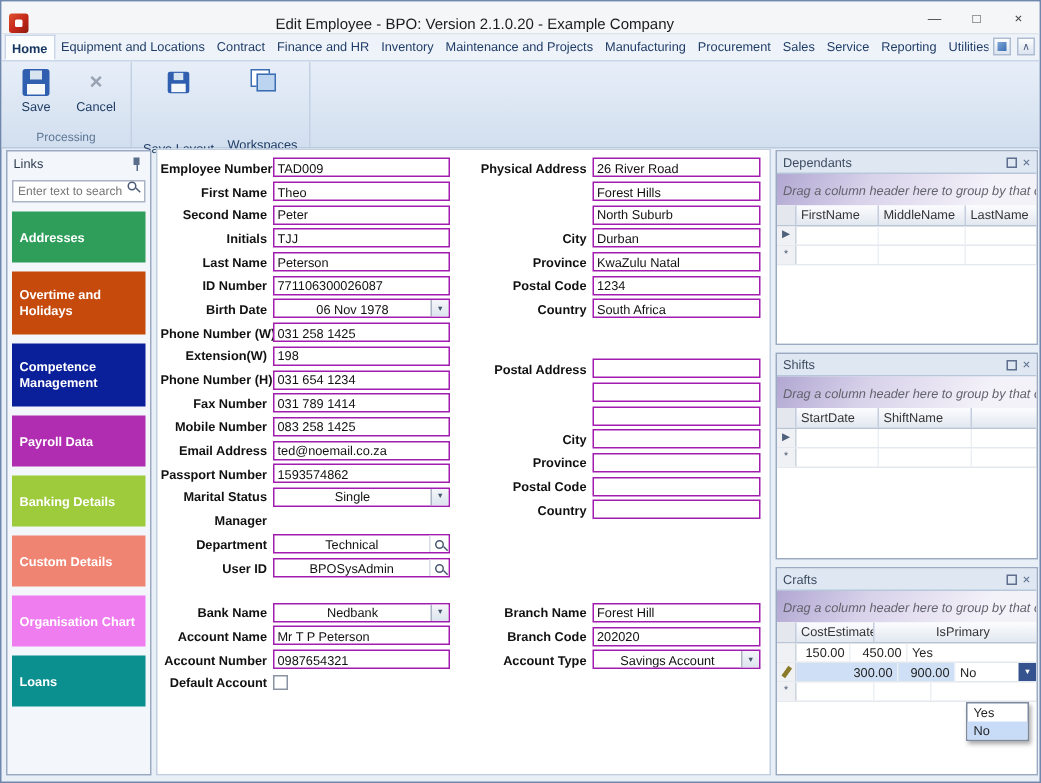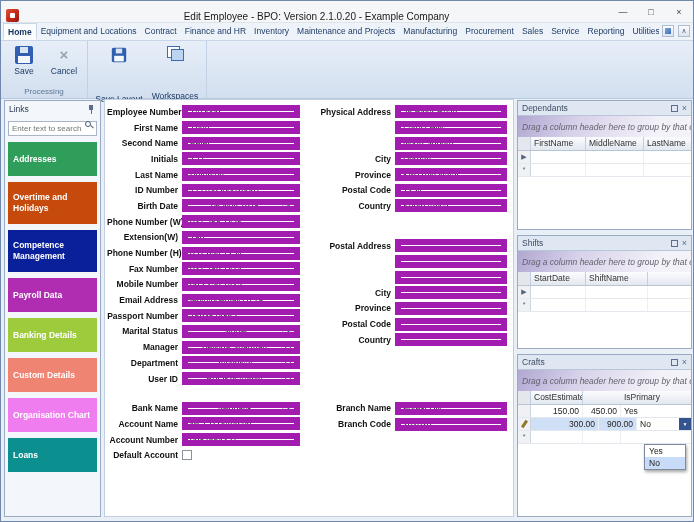--- a/index.html
+++ b/index.html
@@ -57,21 +57,21 @@
   .link-item { margin:0 3px; color:#fff; font-weight:bold; font-size:8.5px; line-height:11px; padding:3px 5px; display:flex; align-items:center; height:34px; }
   .link-item:nth-child(2), .link-item:nth-child(3) { height:42px; }
 
   
   .form-area { position:absolute; left:103px; top:98px; width:410px; bottom:4px; background:#fff; border:1px solid #c2cfe0; }
   .col-left  { position:absolute; left:2px;   top:4px; width:198px; }
   .col-right { position:absolute; left:202px; top:4px; width:206px; }
   .frow { height:15.7px; display:flex; align-items:center; }
   .flabel { width:75px; flex:none; text-align:right; font-weight:bold; font-size:8.5px; color:#111; padding-right:4px; white-space:nowrap; }
   .col-right .flabel { width:88px; }
-  .finput { flex:none; width:118px; height:13px; border:6px solid #a21caf; font-size:8.5px; padding:0 2px; font-family:inherit; background:#fff; color:#111; }
+  .finput { flex:none; width:118px; height:13px; border:1px solid #a21caf; font-size:8.5px; padding:0 2px; font-family:inherit; background:#fff; color:#111; }
   .col-right .finput { width:112px; }
   div.finput { display:flex; align-items:center; padding:0; overflow:hidden;text-align:center; }
   .combo-text { flex:1; padding:0 2px; font-size:8.5px; white-space:nowrap; overflow:hidden; }
   .combo-btn { flex:none; width:12px; align-self:stretch; background:linear-gradient(#f4f6f9,#dde4ee); border-left:1px solid #aab4c2; color:#44556f; font-size:5px; display:flex; align-items:center; justify-content:center; }
   .lookup-btn { flex:none; width:13px; align-self:stretch; display:flex; align-items:center; justify-content:center; border-left:1px solid #d7dde6; background:#fff; }
   .checkbox { width:10px; height:10px; border:1px solid #8a93a2; background:#fff; flex:none; }
   .sp14 { height:14px; } .sp24 { height:24px; } .sp53 { height:53px; }
 
   
   .dock-stack { position:absolute; left:516px; top:99px; width:175px; bottom:4px; display:flex; flex-direction:column; gap:5px; }
@@ -255,26 +255,20 @@
         </div>
       <div class="frow">
           <label class="flabel">Marital Status</label>
         <div class="finput">
             <span class="combo-text">Single</span>
             <span class="combo-btn">▼</span>
           </div>
         </div>
       <div class="frow">
           <label class="flabel">Manager</label>
-        <div class="finput">
-            <span class="combo-text">Belinda Sharman</span>
-            <span class="lookup-btn">
-              <span class="mag"></span>
-            </span>
-          </div>
         </div>
       <div class="frow">
           <label class="flabel">Department</label>
         <div class="finput">
             <span class="combo-text">Technical</span>
             <span class="lookup-btn">
               <span class="mag"></span>
             </span>
           </div>
         </div>
@@ -368,20 +362,27 @@
           <input class="finput" value="" style="">
         </div>
       <div class="sp53"></div>
       <div class="frow">
           <label class="flabel">Branch Name</label>
           <input class="finput" value="Forest Hill" style="">
         </div>
       <div class="frow">
           <label class="flabel">Branch Code</label>
           <input class="finput" value="202020" style="">
+        </div>
+      <div class="frow">
+          <label class="flabel">Account Type</label>
+        <div class="finput">
+            <span class="combo-text">Savings Account</span>
+            <span class="combo-btn">▼</span>
+          </div>
         </div>
     </div>
   </div>
 
   <div class="dock-stack">
 
     <div class="dock-panel" style="height:130px;">
       <div class="dock-header">
         <span>Dependants</span>
         <span class="dock-icons">
@@ -406,21 +407,21 @@
       </div>
       <div class="grid-row">
         <span class="gc ind">*</span>
         <span class="gc" style="width:55px;"></span>
         <span class="gc" style="width:58px;"></span>
         <span class="gc rest"></span>
       </div>
       <div class="grid-fill"></div>
     </div>
 
-    <div class="dock-panel" style="height:114px;">
+    <div class="dock-panel" style="height:138px;">
       <div class="dock-header">
         <span>Shifts</span>
         <span class="dock-icons">
           <span class="dock-max"></span>
           <span class="dock-close">×</span>
         </span>
       </div>
       <div class="group-strip">
           <span>Drag a column header here to group by that column</span>
         </div>
@@ -457,21 +458,21 @@
           <span>Drag a column header here to group by that column</span>
         </div>
       <div class="grid-header">
         <span class="gh ind"></span>
         <span class="gh" style="width:52px;">CostEstimate</span>
         <span class="gh" style="width:38px;margin-top:48px;">Rate</span>
         <span class="gh rest">IsPrimary</span>
       </div>
       <div class="grid-row">
         <span class="gc ind"></span>
-        <span class="gc num" style="width:52px;">150.00</span>
+        <span class="gc num" style="width:36px;">150.00</span>
         <span class="gc num" style="width:38px;">450.00</span>
         <span class="gc rest">Yes</span>
       </div>
       <div class="grid-row">
         <span class="gc ind"><span class="pencil-icon"></span></span>
         <span class="gc num sel" style="width:68px;">300.00</span>
         <span class="gc num sel" style="width:38px;">900.00</span>
         <span class="gc rest editor">
           <span class="ed-text">No</span>
           <span class="ed-btn">▼</span>

